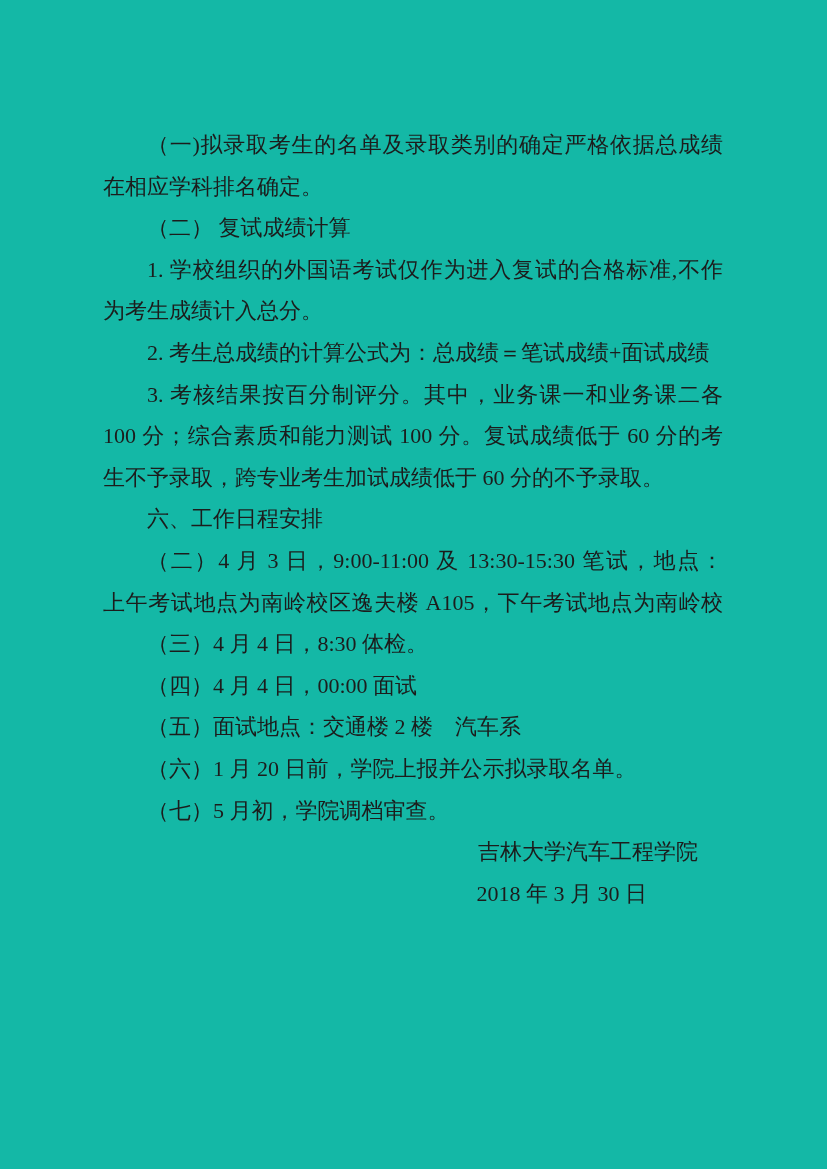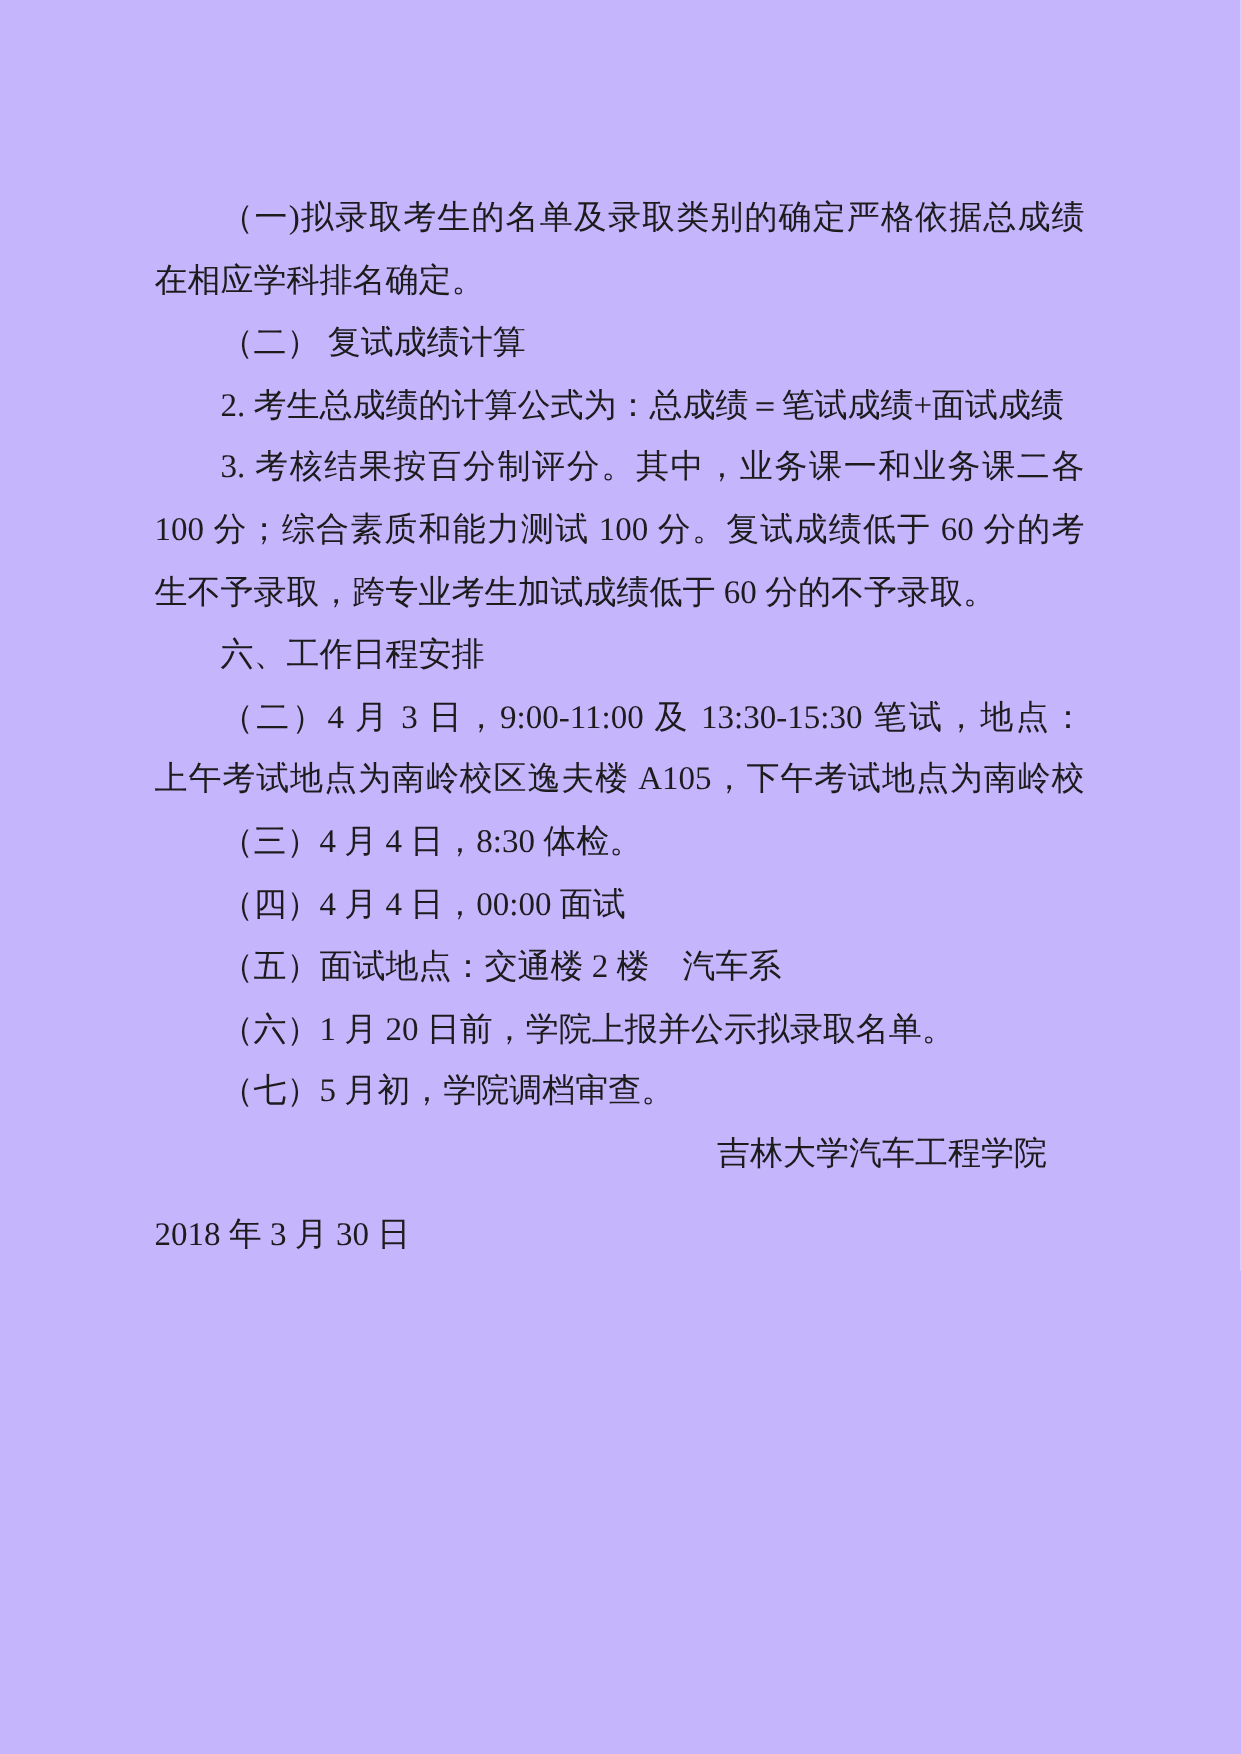--- a/index.html
+++ b/index.html
@@ -44,39 +44,43 @@
     text-align-last: justify;
     text-justify: inter-character;
   }
   .sig-name {
     text-align: right;
     padding-right: 25px;
     height: 41.6px;
     white-space: pre;
   }
   .sig-date {
+    text-align: right;
     padding-right: 76px;
     height: 41.6px;
     white-space: pre;
-    margin-top: 12px;
   }
 </style>
 </head>
 <body style="background: rgb(255, 255, 255);">
 
-<div class="page" style="background: #c4b5fd;">
+<div class="page" style="background: #14b8a6;">
   <div class="doc-body" style="color: rgb(28, 28, 28);">
 
     <div id="paragraphs">
         <div class="para">
           <div class="line first fill">（一)拟录取考生的名单及录取类别的确定严格依据总成绩</div>
           <div class="line">在相应学科排名确定。</div>
         </div>
         <div class="para">
           <div class="line first">（二） 复试成绩计算</div>
+        </div>
+        <div class="para">
+          <div class="line first fill">1. 学校组织的外国语考试仅作为进入复试的合格标准,不作</div>
+          <div class="line">为考生成绩计入总分。</div>
         </div>
         <div class="para">
           <div class="line first">2. 考生总成绩的计算公式为：总成绩＝笔试成绩+面试成绩</div>
         </div>
         <div class="para">
           <div class="line first fill">3. 考核结果按百分制评分。其中，业务课一和业务课二各</div>
           <div class="line fill">100 分；综合素质和能力测试 100 分。复试成绩低于 60 分的考</div>
           <div class="line">生不予录取，跨专业考生加试成绩低于 60 分的不予录取。</div>
         </div>
         <div class="para">

